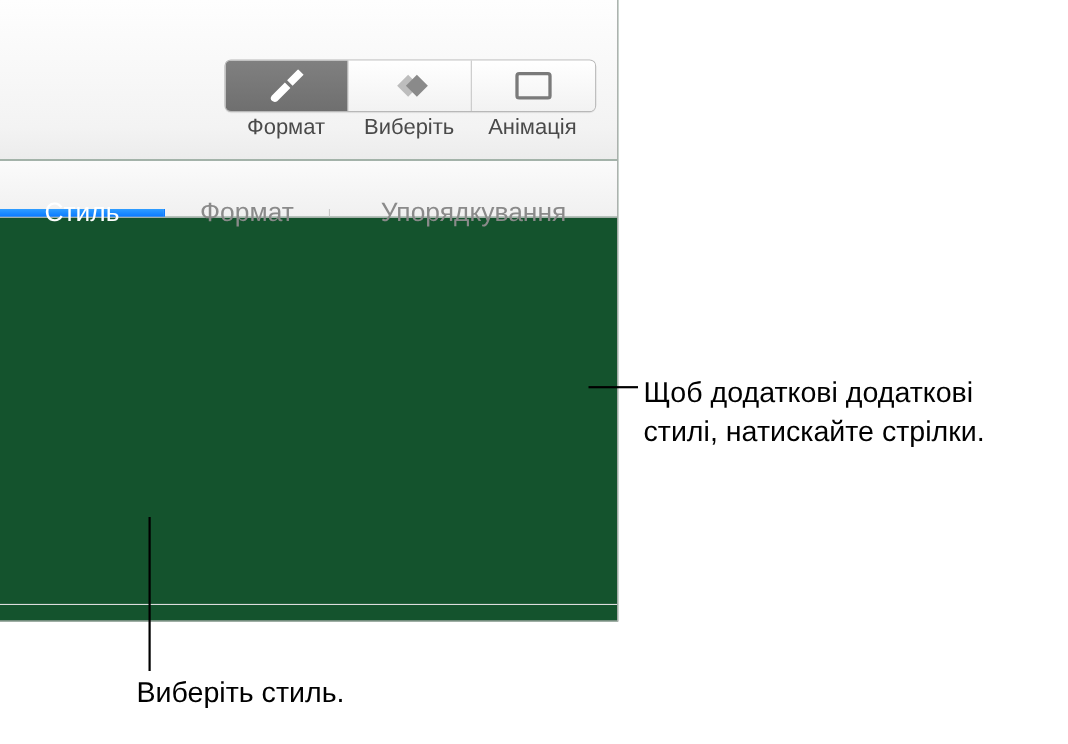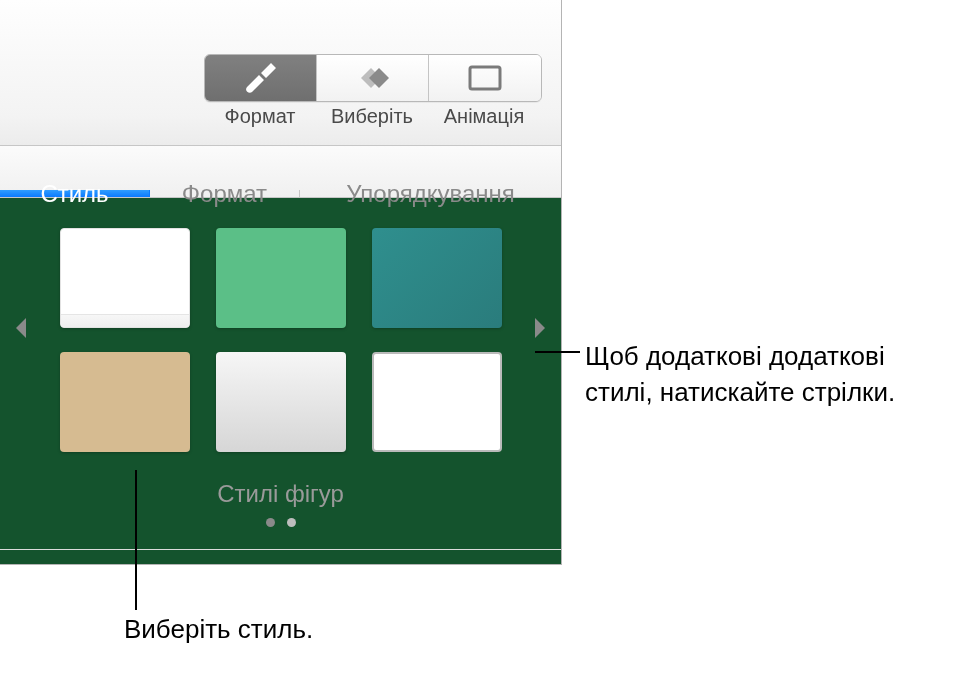--- a/index.html
+++ b/index.html
@@ -236,48 +236,20 @@
       <span>Анімація</span>
     </div>
   </div>
 
   <div class="subtabs">
     <div class="subtab style">Стиль</div>
     <div class="subtab text">Формат</div>
     <div class="subtab arrange">Упорядкування</div>
   </div>
 
-  <div class="styles-area">
-    <div class="nav-arrow left">
-      <svg width="14" height="20" viewBox="0 0 14 20">
-          <path d="M12 0 L2 10 L12 20 Z" fill="#8a8a8a"></path>
-        </svg>
-    </div>
-    <div class="nav-arrow right">
-      <svg width="14" height="20" viewBox="0 0 14 20">
-          <path d="M2 0 L12 10 L2 20 Z" fill="#8a8a8a"></path>
-        </svg>
-    </div>
-
-    <div class="style-grid">
-      <div class="style-cell white-paper"></div>
-      <div class="style-cell green"></div>
-      <div class="style-cell teal"></div>
-      <div class="style-cell tan"></div>
-      <div class="style-cell silver"></div>
-      <div class="style-cell outline"></div>
-    </div>
-
-    <div class="section-label">Стилі фігур</div>
-
-    <div class="page-dots">
-      <div class="dot active"></div>
-      <div class="dot"></div>
-    </div>
-  </div>
 
   <div class="panel-footer-sep"></div>
 </div>
 
 <div class="callout-right-line"></div>
 <div class="callout-right">
   <span>Щоб додаткові додаткові</span><br>
   <span>стилі, натискайте стрілки.</span>
 </div>
 

